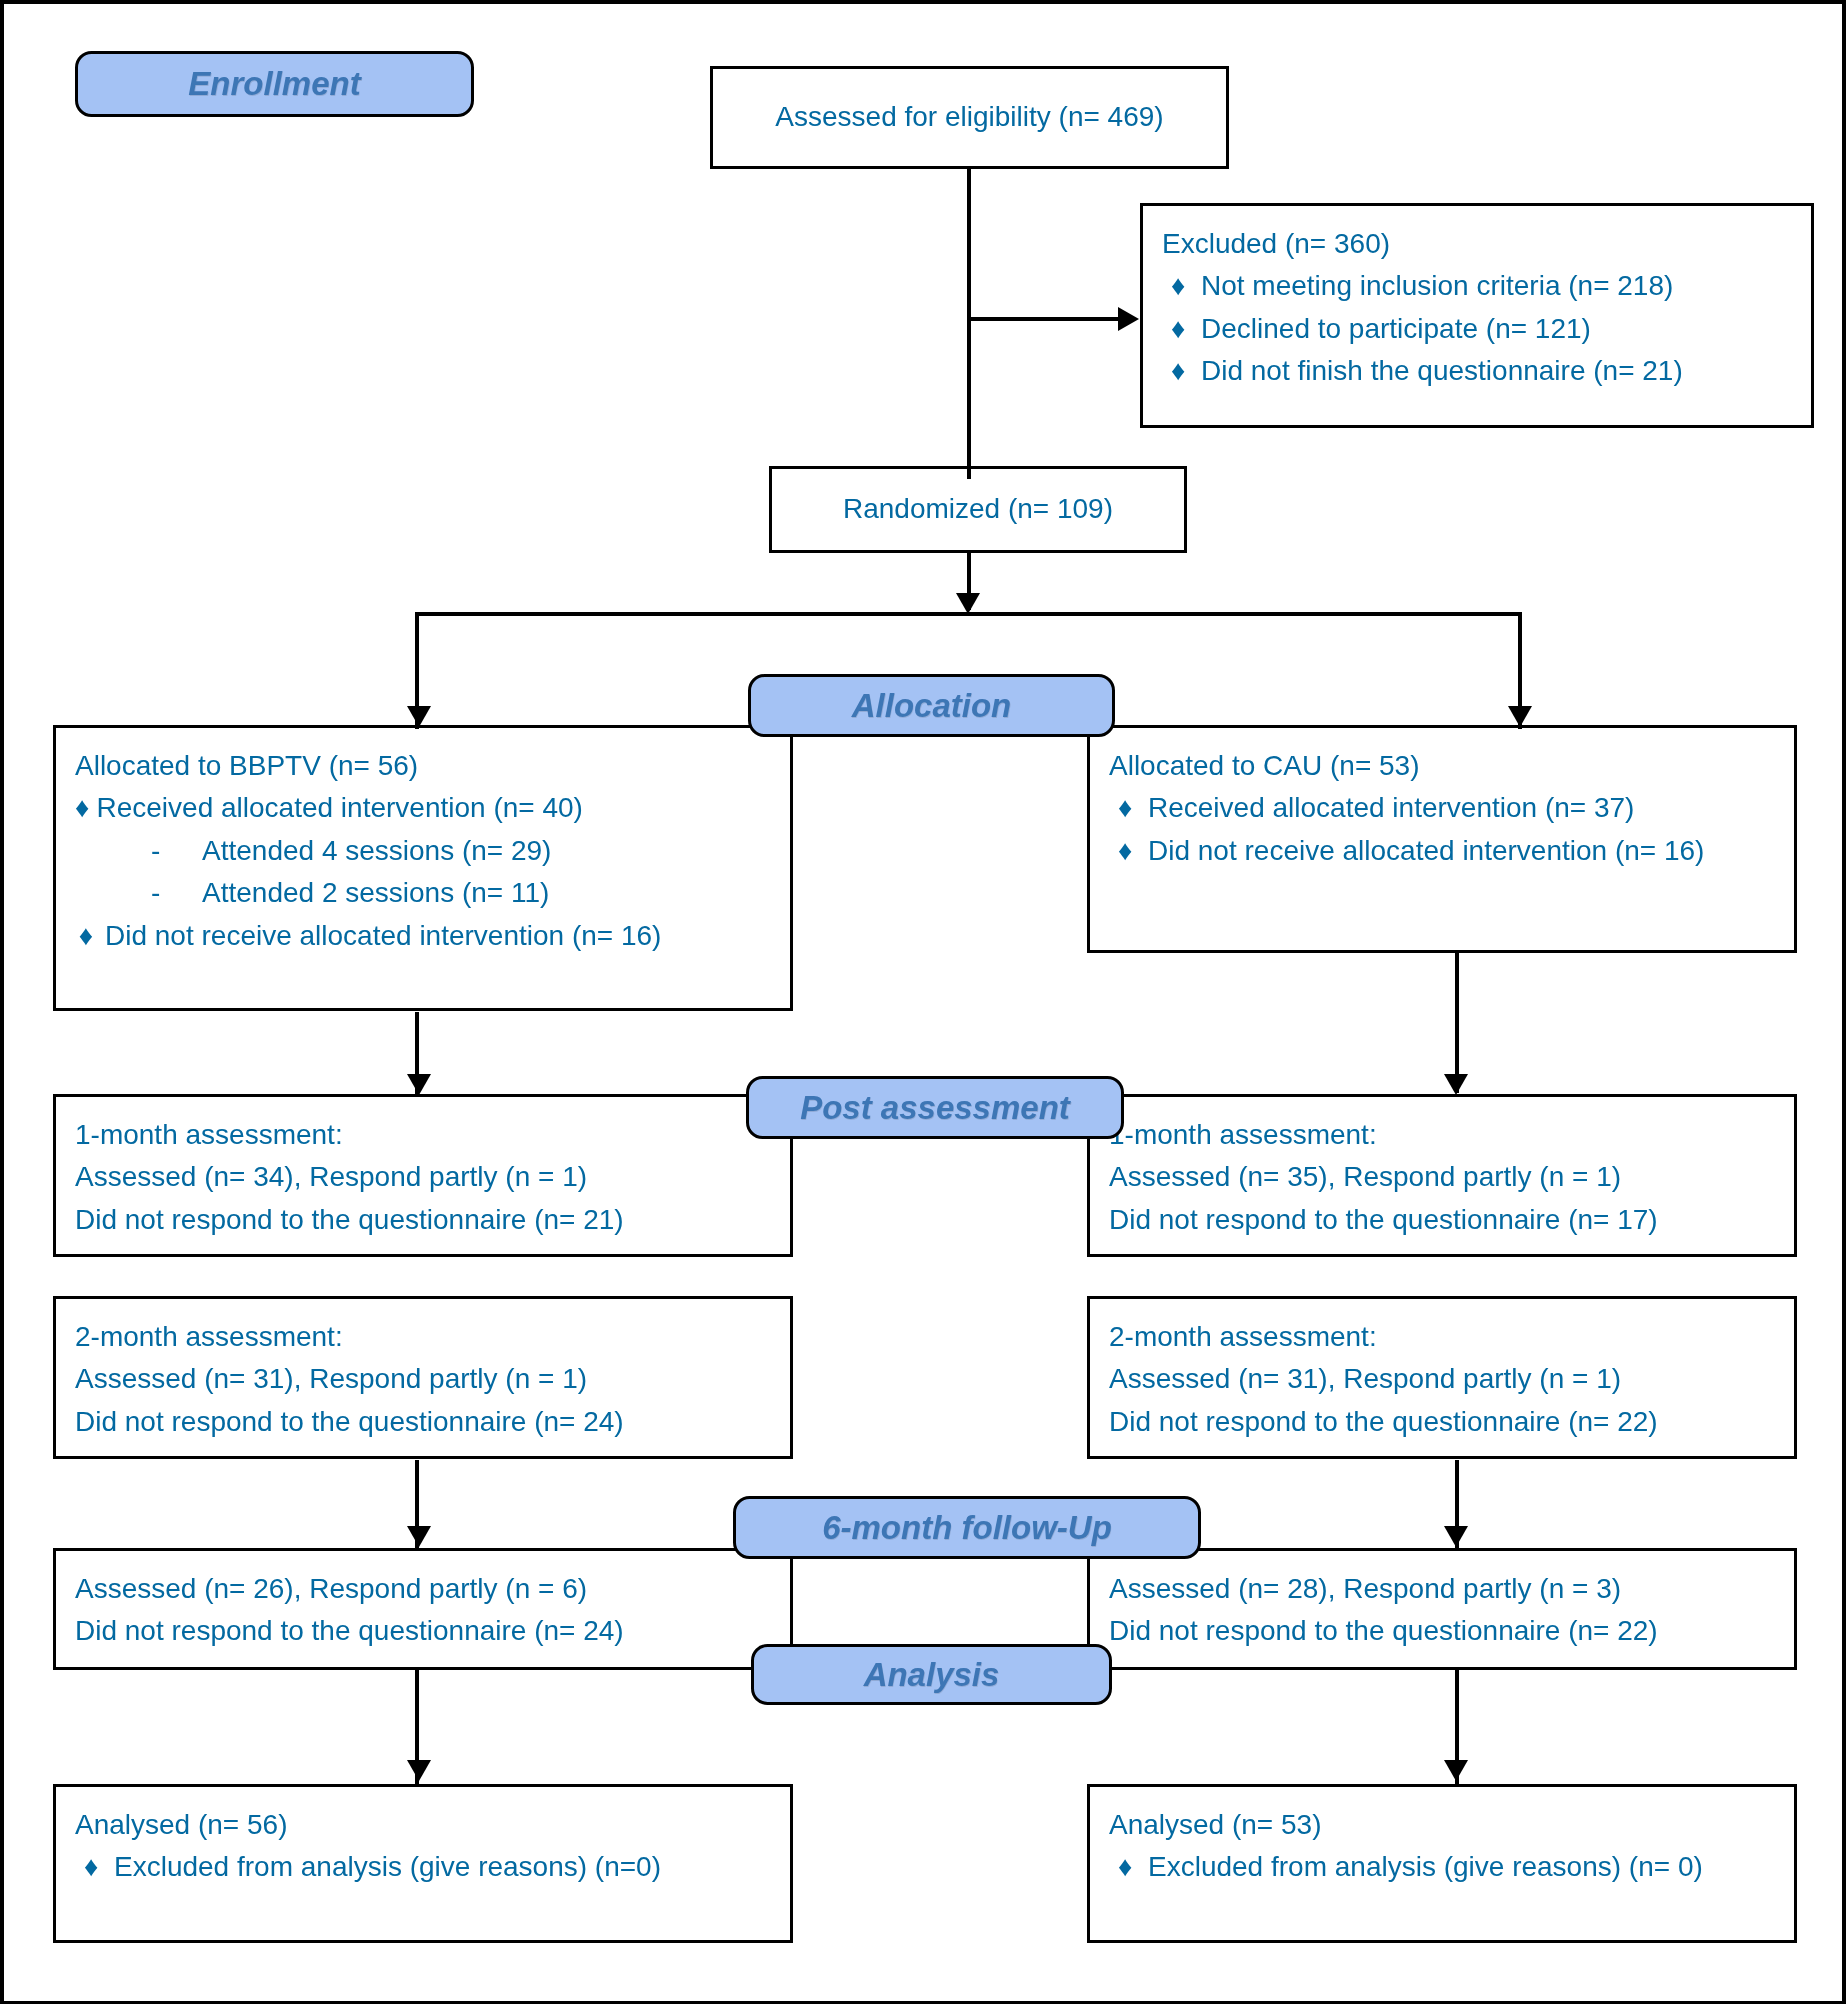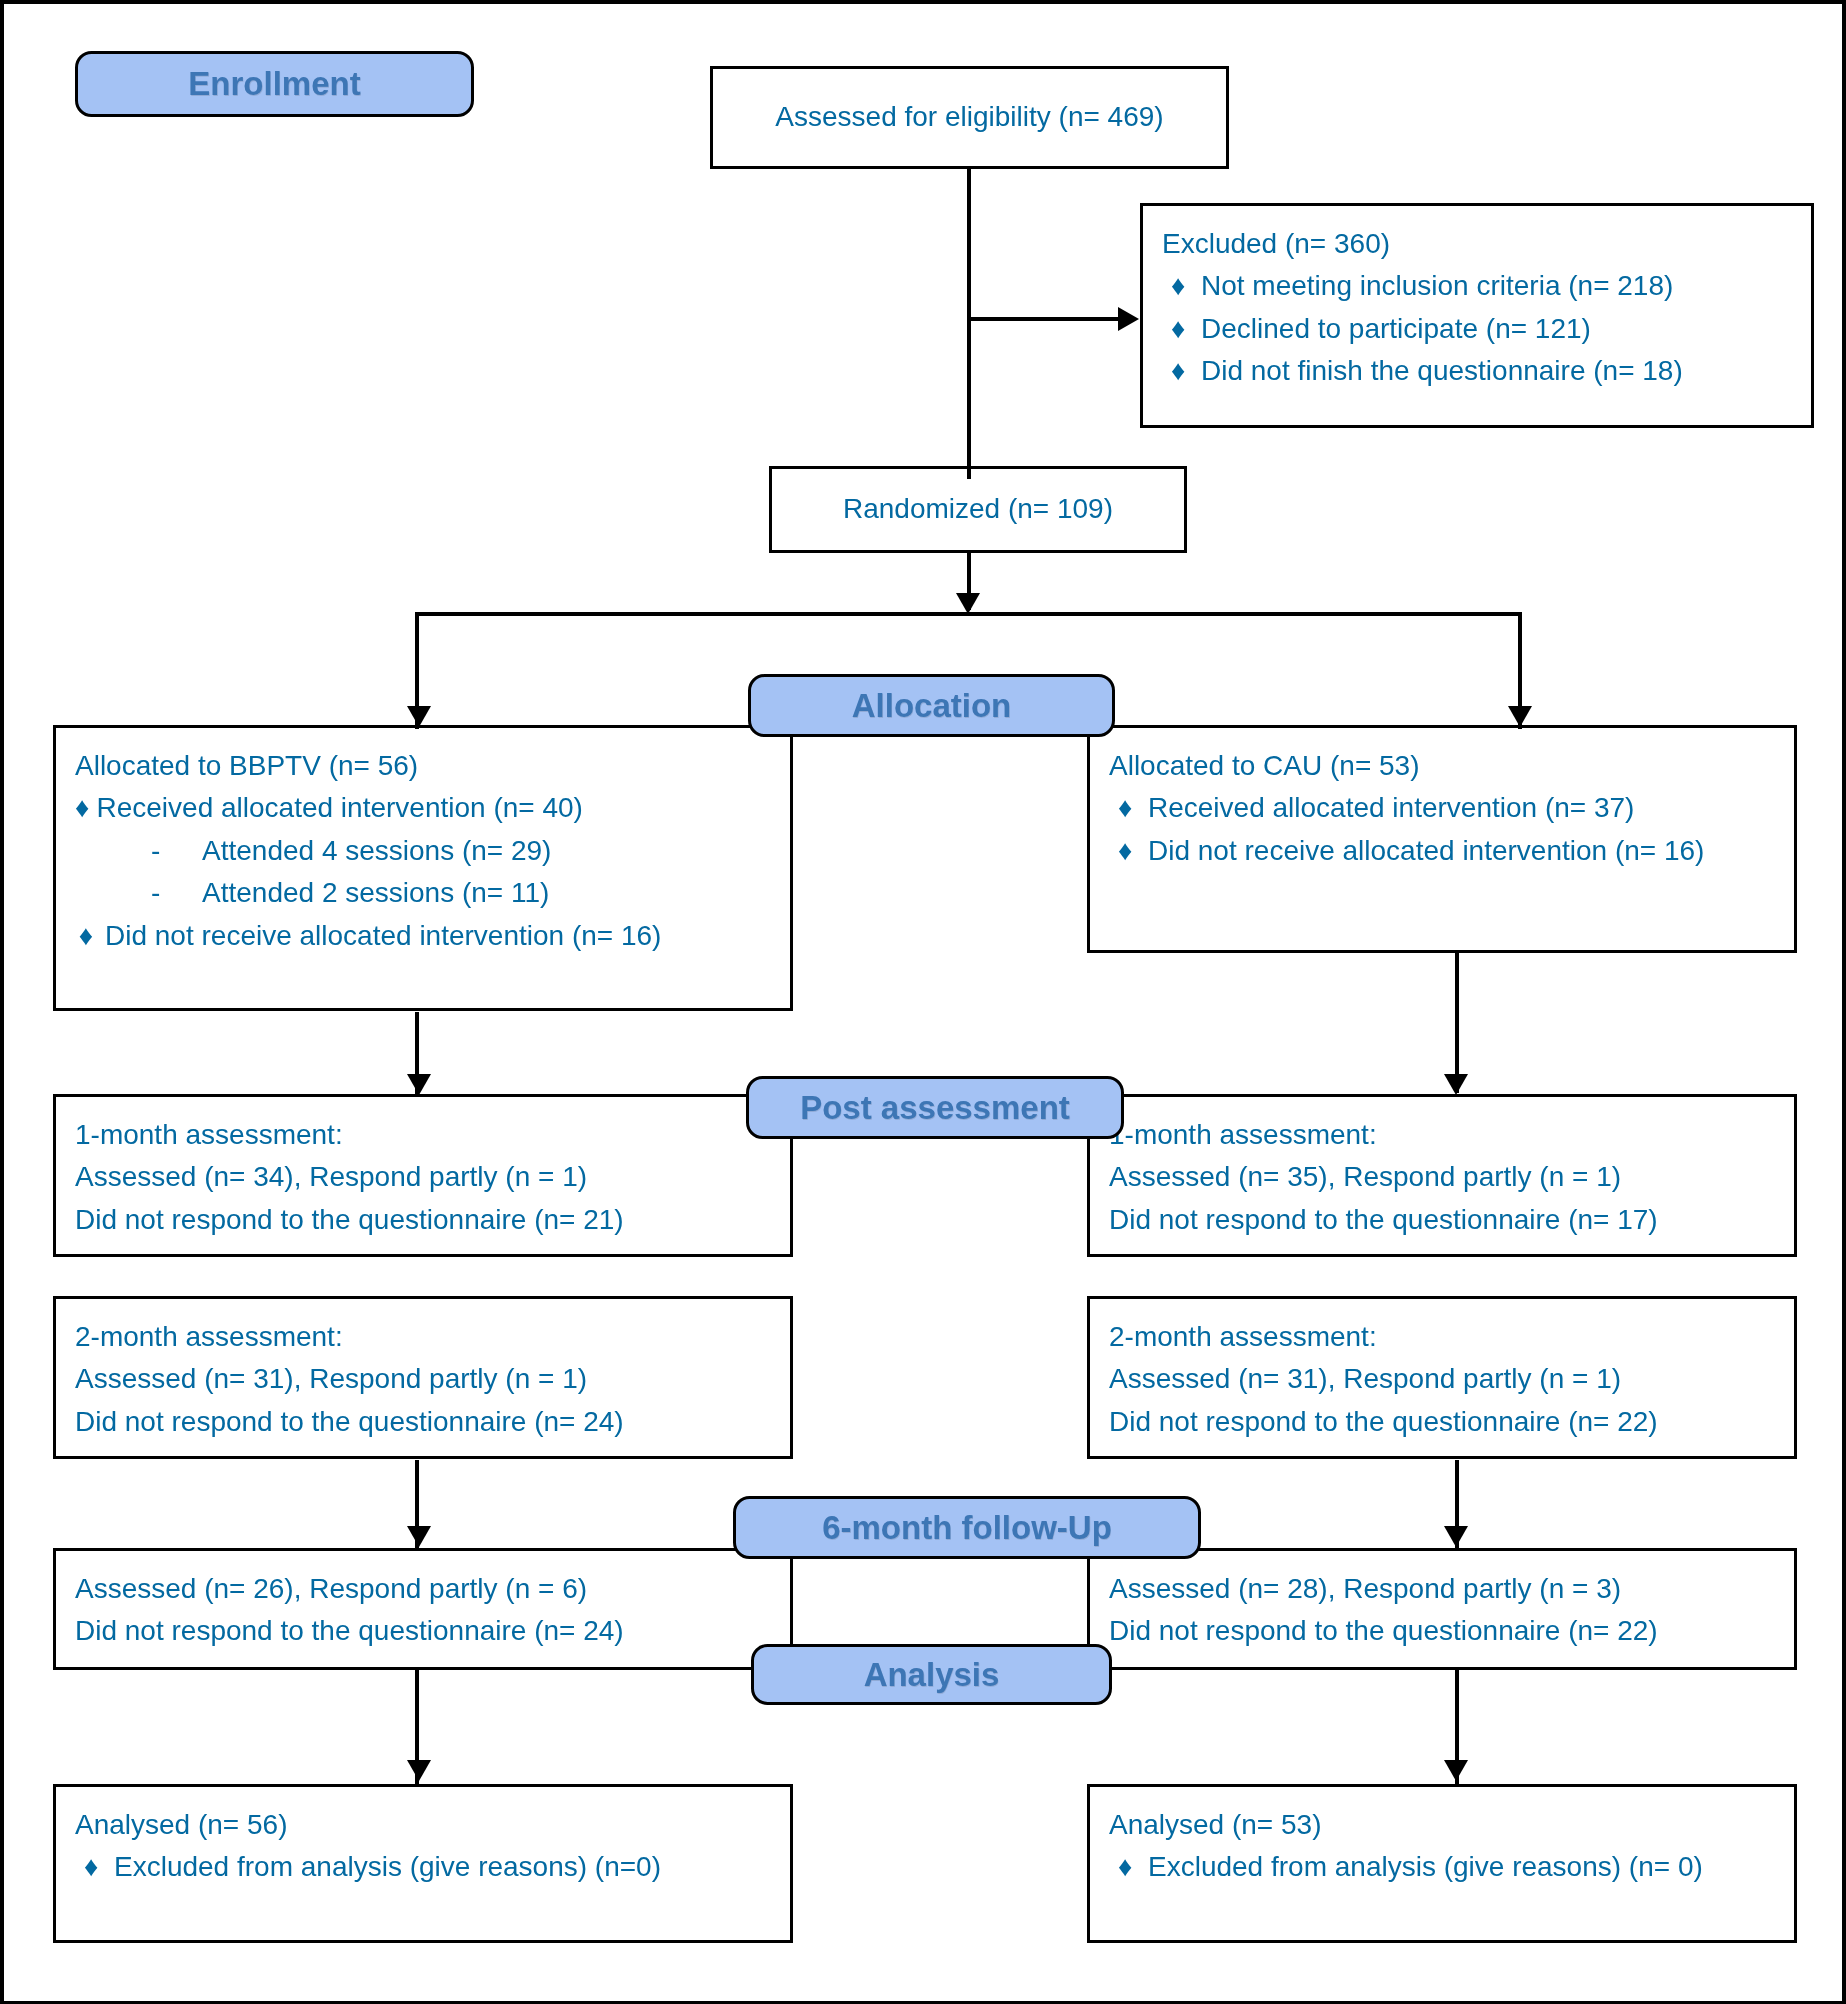--- a/index.html
+++ b/index.html
@@ -72,20 +72,21 @@
     border: 3.8px solid #000000;
     border-radius: 16.5px;
     color: #3d76b5;
     font-weight: bold;
     font-size: 33px;
     display: flex;
     align-items: center;
     justify-content: center;
     z-index: 5;
     text-shadow: 0.6px 0.6px 0 rgba(0,0,0,0.12);
+    font-style: italic;
   }
 
   
   .vline, .hline {
     position: absolute;
     background: #000000;
     z-index: 1;
   }
   .vline { width: 3.8px; }
   .hline { height: 3.8px; }
@@ -130,21 +131,21 @@
     <div class="bullet-line">
       <span class="dia">♦</span>
       <span>Not meeting inclusion criteria (n= 218)</span>
     </div>
     <div class="bullet-line">
       <span class="dia">♦</span>
       <span>Declined to participate (n= 121)</span>
     </div>
     <div class="bullet-line">
       <span class="dia">♦</span>
-      <span>Did not finish the questionnaire (n= 18)</span>
+      <span>Did not finish the questionnaire (n= 21)</span>
     </div>
   </div>
 
   <div class="box" style="left:765px; top:462px; width:418px; height:87px; display:flex; align-items:center; justify-content:center;">
     <span class="line">Randomized (n= 109)</span>
   </div>
 
   <div class="vline" style="left:963px; top:549px; height:57px;"></div>
   <div class="arrowhead-down" style="left:952px; top:589px;"></div>
   <div class="hline" style="left:411px; top:608px; width:1104px;"></div>

